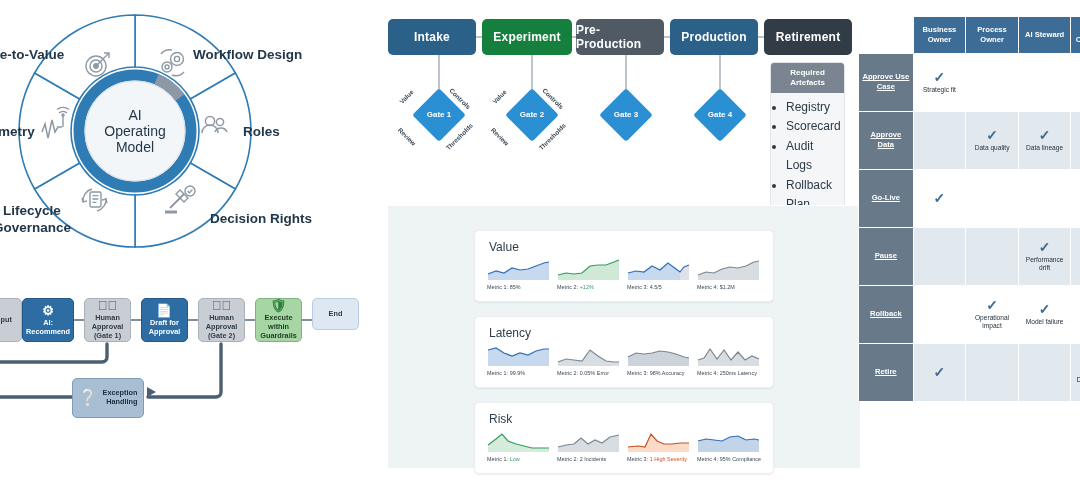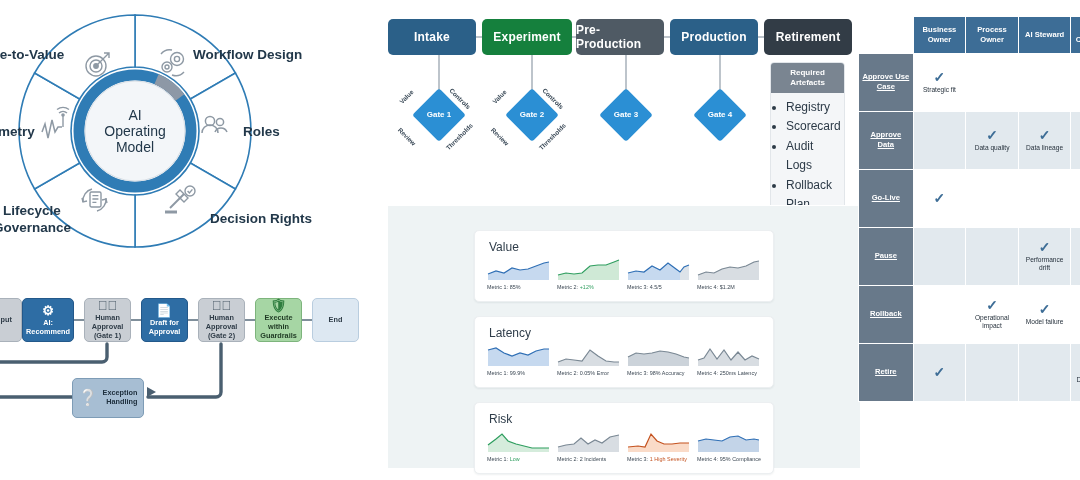--- a/index.html
+++ b/index.html
@@ -242,21 +242,21 @@
 (Gate 2)</span>
   </div>
 
   <div class="fbox fbox-green" style="left:255px; top:16px; width:47px; height:44px;">
     <span class="fi" style="color:#2f7d3f">🛡</span>
     <span style="white-space:pre-line">Execute
 within
 Guardrails</span>
   </div>
 
-  <div class="fbox fbox-pale" style="left:312px; top:16px; width:47px; height:44px;">
+  <div class="fbox fbox-pale" style="left:312px; top:16px; width:47px; height:32px;">
     <span>End</span>
   </div>
 
   <div class="fbox fbox-excp" style="left:72px; top:96px; width:72px; height:40px;">
     <span style="font-size:16px;color:#48606f;line-height:1;">❔</span>
     <span style="white-space:pre-line; text-align:right;">Exception
 Handling</span>
   </div>
 </div>
 

